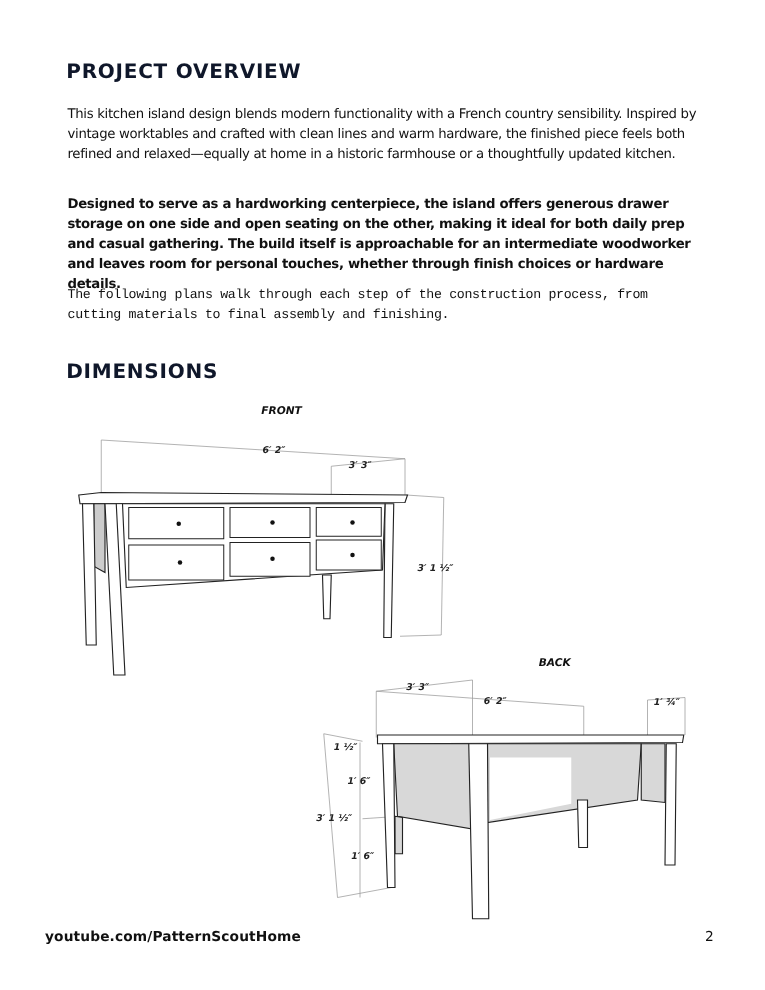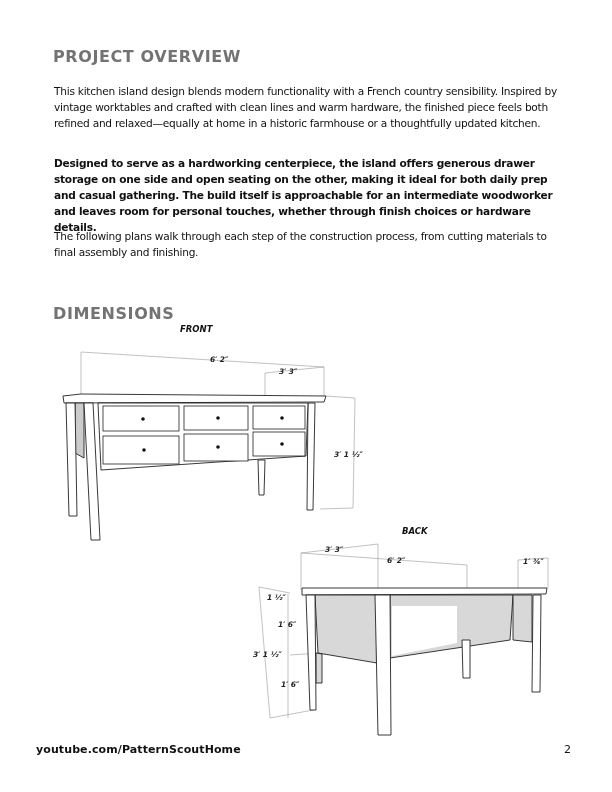--- a/index.html
+++ b/index.html
@@ -1,31 +1,31 @@
 <!DOCTYPE html>
 <html><head>
 <meta charset="utf-8">
 <style>
   html, body { margin: 0; padding: 0; background: #ffffff; }
   body { width: 612px; height: 792px; position: relative; overflow: hidden; font-family: "DejaVu Sans", sans-serif; color: #111; }
-  .h1 { position: absolute; left: 53px; font-family: "DejaVu Sans", sans-serif; font-weight: bold; font-size: 16px; letter-spacing: 0.6px; color: #737373; margin: 0; }
+  .h1 { position: absolute; left: 53px; font-family: "DejaVu Sans", sans-serif; font-weight: bold; font-size: 16px; letter-spacing: 0.6px; color: #0f172a; margin: 0; }
   .para { position: absolute; left: 54px; width: 510px; font-family: "DejaVu Sans", sans-serif; font-size: 10.6px; line-height: 16px; color: #111; margin: 0; letter-spacing: -0.25px; }
-  .caption { position: absolute; font-family: "DejaVu Sans", sans-serif; font-weight: bold; font-style: italic; font-size: 8.5px; color: #111; }
+  .caption { position: absolute; font-family: "DejaVu Sans", sans-serif; font-weight: bold; font-style: italic; font-size: 8.5px; color: #111; margin-left: 29px; }
   .footer { position: absolute; top: 743px; font-family: "DejaVu Sans", sans-serif; font-size: 11px; font-weight: bold; color: #111; letter-spacing: 0.1px; text-align: right; }
   svg text { font-family: "DejaVu Sans", sans-serif; font-style: italic; font-weight: bold; font-size: 7.5px; fill: #222; }
 </style>
 </head>
 <body>
 
 <h1 class="h1" style="top:47px;">PROJECT OVERVIEW</h1>
 <p class="para" style="top:83px;">This kitchen island design blends modern functionality with a French country sensibility. Inspired by vintage worktables and crafted with clean lines and warm hardware, the finished piece feels both refined and relaxed—equally at home in a historic farmhouse or a thoughtfully updated kitchen.</p>
 <p class="para" style="top:155px;font-weight:bold;">Designed to serve as a hardworking centerpiece, the island offers generous drawer storage on one side and open seating on the other, making it ideal for both daily prep and casual gathering. The build itself is approachable for an intermediate woodworker and leaves room for personal touches, whether through finish choices or hardware details.</p>
-<p class="para" style="top:228px;">The following plans walk through each step of the construction process, from cutting materials to final assembly and finishing.</p>
+<p class="para" style="top:228px;font-family:Liberation Mono, monospace;">The following plans walk through each step of the construction process, from cutting materials to final assembly and finishing.</p>
 
-<h1 class="h1" style="top:304px;">DIMENSIONS</h1>
+<h1 class="h1" style="top:287px;">DIMENSIONS</h1>
 
 <div class="caption" style="left:180px; top:324px;">FRONT</div>
 
 <svg style="position:absolute; left:0; top:0;" width="612" height="792" viewBox="0 0 612 792">
   <g stroke="#999" stroke-width="0.6" fill="none">
     <line x1="81" y1="352" x2="324" y2="367"></line>
     <line x1="81" y1="352" x2="81" y2="400"></line>
     <line x1="324" y1="367" x2="324" y2="400"></line>
     <line x1="265" y1="373" x2="324" y2="367"></line>
     <line x1="265" y1="373" x2="265" y2="398"></line>

